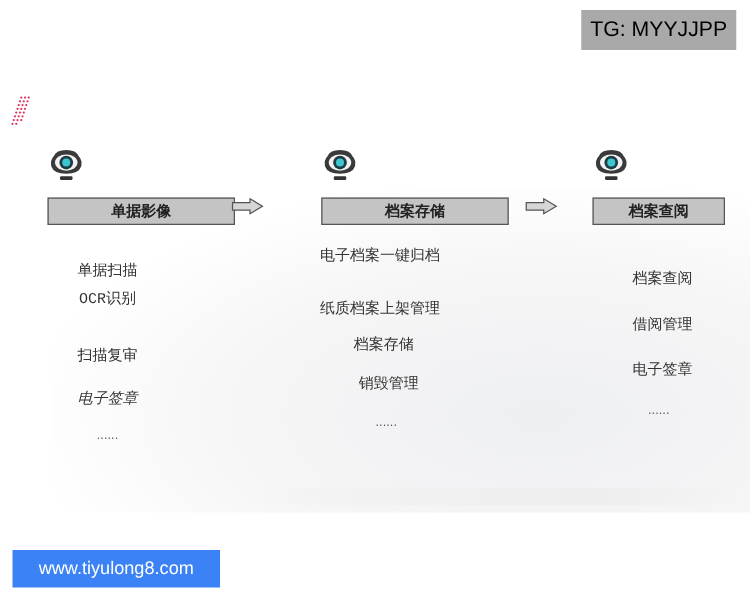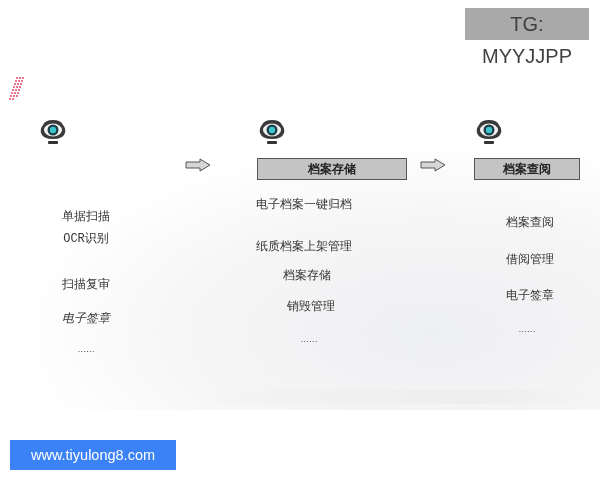--- a/index.html
+++ b/index.html
@@ -3,21 +3,21 @@
 <meta charset="utf-8">
 <style>
   html, body { margin:0; padding:0; }
   body { width:600px; height:480px; background:#ffffff; position:relative; overflow:hidden;
          font-family:"DejaVu Sans","Liberation Sans",sans-serif; color:#333; }
   .bg-swoosh { position:absolute; left:40px; top:150px; width:560px; height:260px;
                background: radial-gradient(ellipse at 70% 70%, #eeeff1 0%, #f6f6f7 45%, #ffffff 75%); }
   .bg-swoosh2 { position:absolute; left:200px; top:390px; width:390px; height:14px;
                background: linear-gradient(90deg, rgba(255,255,255,0), #f1f1f2 30%, #eeeeef 70%, rgba(255,255,255,0)); }
   .watermark-top { position:absolute; left:465px; top:8px; width:124px; height:32px; background:#a9a9a9;
-                   color:#404040; font-family:"Liberation Sans",sans-serif; font-size:20px; line-height:32px; text-align:center; }
+                   color:#000000; font-family:"Liberation Sans",sans-serif; font-size:17px; line-height:32px; text-align:center; }
   .watermark-bottom { position:absolute; left:10px; top:440px; width:166px; height:30px; background:#3b82f6;
                    color:#fff; font-family:"Liberation Sans",sans-serif; font-size:14.5px; line-height:30px; text-align:center; }
   .title-row { position:absolute; left:8px; top:76px; display:flex; align-items:center; }
   .title-deco { width:16px; height:26px; margin-right:6px; }
   .title { font-size:17px; font-weight:bold; color:#333; letter-spacing:0.5px; }
   .column { position:absolute; width:150px; }
   .cam { width:30px; height:28px; margin:0 auto; }
   .stage-box { margin-top:8px; height:20px; border:1.5px solid #555; background:#c4c4c4;
                font-family:"DejaVu Serif","Liberation Serif",serif; font-size:12px; font-weight:bold;
                text-align:center; line-height:20px; color:#222; }
@@ -65,20 +65,21 @@
 </div>
 
 <div class="column" style="left:38px; top:118px;">
   <svg class="cam" viewBox="0 0 30 28">
     <path d="M5 7 Q7 2 15 2 Q23 2 25 7 Q28 10 27 15 Q25 21 15 21 Q5 21 3 15 Q2 10 5 7 Z" fill="#3a3a3a"></path>
     <ellipse cx="15" cy="12" rx="9" ry="6.5" fill="#f2f2f2"></ellipse>
     <circle cx="15" cy="12" r="5.5" fill="#1f3c46"></circle>
     <circle cx="15" cy="12" r="3.2" fill="#3cc6cf"></circle>
     <rect x="10" y="23" width="10" height="3" rx="1" fill="#333"></rect>
   </svg>
+  <div class="stage-box">单据影像</div>
 </div>
 
 <svg class="arrow" style="left:185px; top:158px;" viewBox="0 0 26 14">
   <path d="M1 4 H15 V1 L25 7 L15 13 V10 H1 Z" fill="#d6d6d6" stroke="#555" stroke-width="1"></path>
 </svg>
 
 <div class="column" style="left:257px; top:118px;">
   <svg class="cam" viewBox="0 0 30 28">
     <path d="M5 7 Q7 2 15 2 Q23 2 25 7 Q28 10 27 15 Q25 21 15 21 Q5 21 3 15 Q2 10 5 7 Z" fill="#3a3a3a"></path>
     <ellipse cx="15" cy="12" rx="9" ry="6.5" fill="#f2f2f2"></ellipse>

